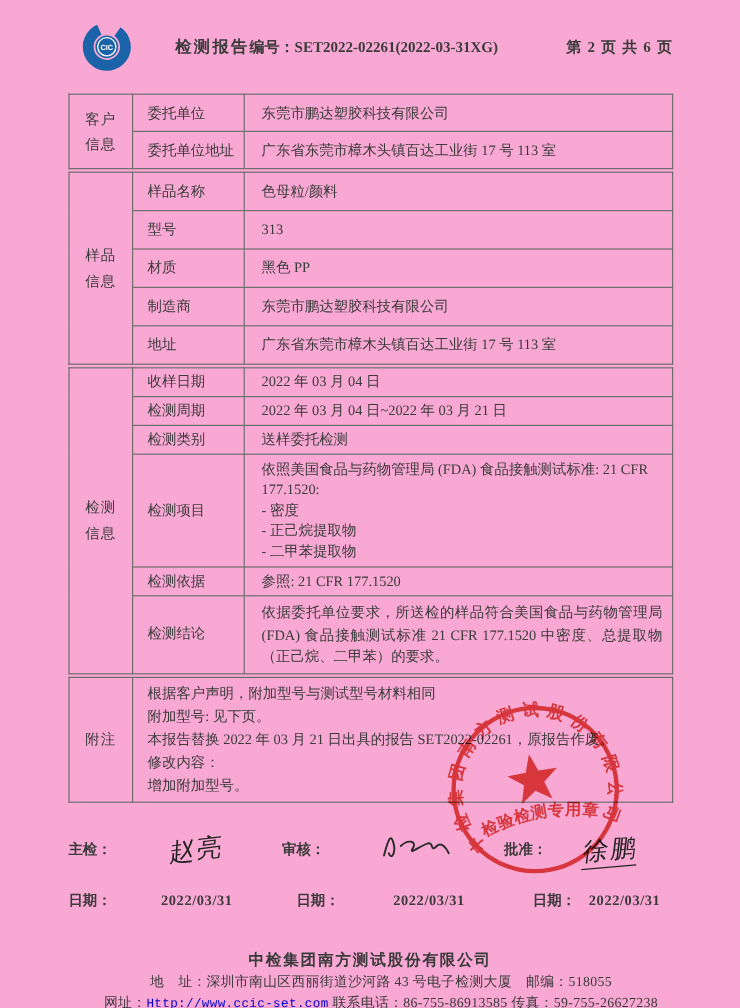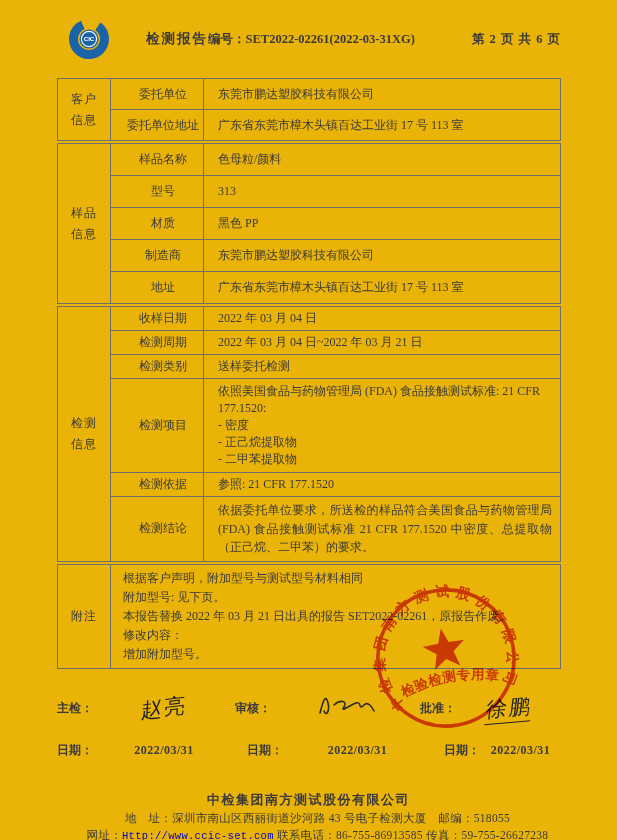--- a/index.html
+++ b/index.html
@@ -1,35 +1,35 @@
 <!DOCTYPE html>
 <html><head>
 <meta charset="utf-8">
 <style>
   * { margin:0; padding:0; box-sizing:border-box; }
   body {
     width:617px; height:840px; background:#ffffff;
     font-family:"Liberation Serif","DejaVu Serif",serif;
     color:#3a3a3a;
   }
-  .page { position:relative; width:617px; height:840px; background:#eab308; overflow:hidden; }
+  .page { position:relative; width:617px; height:840px; background:#f9a8d4; overflow:hidden; }
 
   
   .header { position:absolute; top:14px; left:66px; right:56px; height:50px; display:flex; align-items:center; }
   .logo { width:46px; height:46px; flex:0 0 46px; }
   .doc-title { font-weight:bold; font-size:13.5px; margin-left:34px; letter-spacing:2px; white-space:nowrap; }
   .report-no-wrap { font-weight:bold; font-size:12.5px; white-space:nowrap; }
   .page-info { font-weight:bold; font-size:12.5px; margin-left:auto; letter-spacing:1px; white-space:nowrap; }
 
   
   .tables { position:absolute; left:57px; top:78px; width:504px; }
   table { width:100%; border-collapse:collapse; table-layout:fixed; margin-bottom:2px; }
   td { border:1px solid #6e6e6e; font-size:12px; color:#3a3a3a; vertical-align:middle; }
   .sec-label { text-align:center; white-space:pre-line; line-height:21px; letter-spacing:1px; }
-  .f { padding-left:12px;text-align:center; }
+  .f { padding-left:12px; }
   .v { padding:3px 8px 3px 14px; line-height:17px; }
   .r31 td { height:31px; }
   .r32 td { height:32px;margin-left:24px; }
   .r24 td { height:24px; }
   .pre { white-space:pre-line; line-height:17px; padding:4px 8px 4px 14px; }
   .wrap3 { line-height:18.5px; padding:4px 8px 4px 14px; text-align:justify; }
   .note { white-space:pre-line; line-height:19px; padding:4px 10px 4px 12px; }
 
   
   .sig-row, .date-row { position:absolute; left:57px; width:504px; display:flex; font-size:12px; font-weight:bold; }

